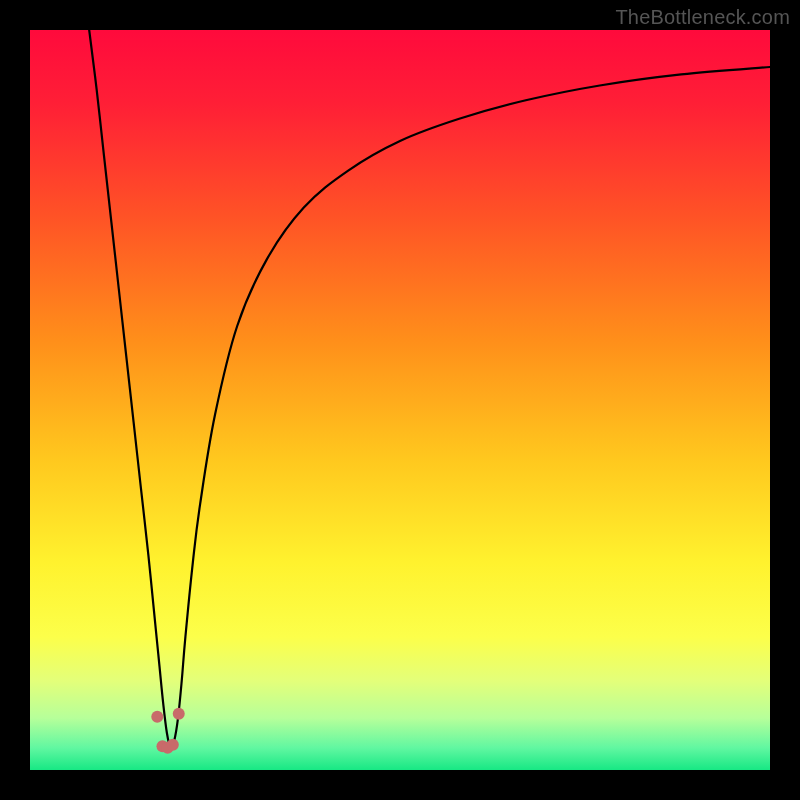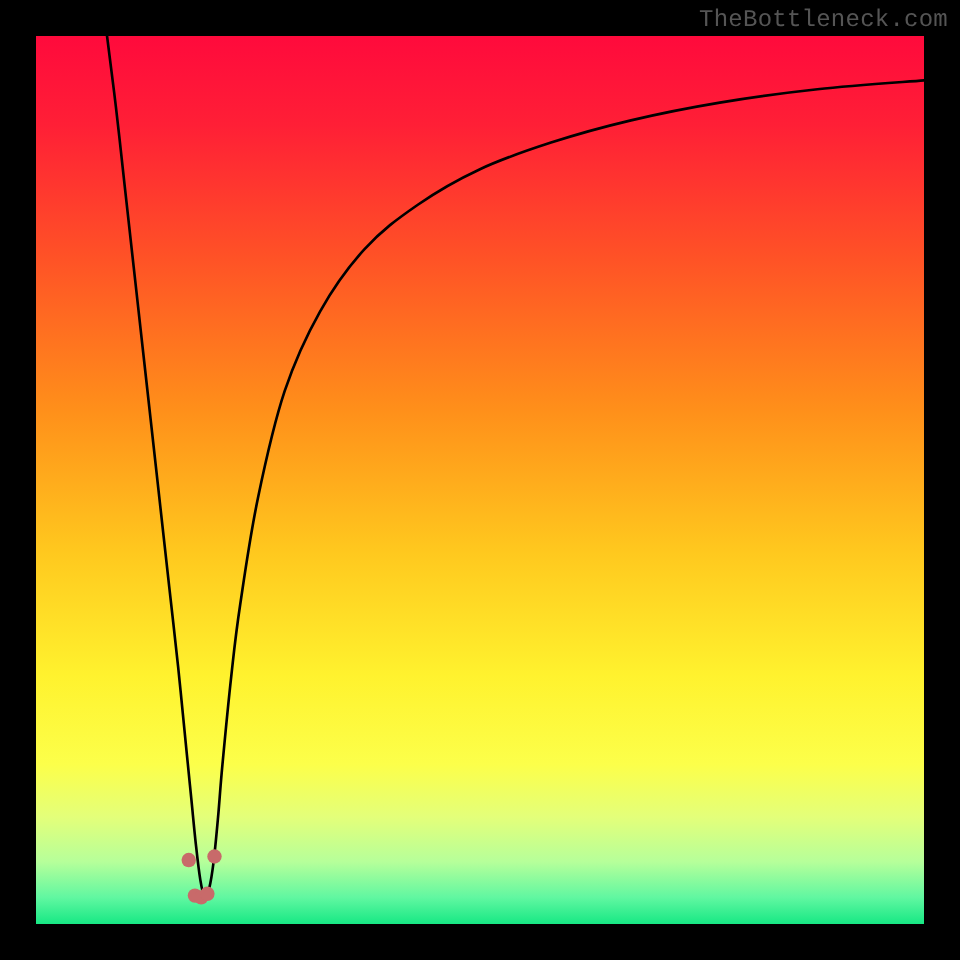--- a/index.html
+++ b/index.html
@@ -11,21 +11,20 @@
     background: #000;
     font-family: Arial, Helvetica, sans-serif;
   }
   .frame {
     position: absolute;
     left: 0;
     top: 0;
     width: 800px;
     height: 676px;
     background: #000;
-    font-family: Liberation Mono, monospace;
   }
   .plot-area {
     position: absolute;
     left: 30px;
     top: 30px;
     width: 740px;
     height: 740px;
     overflow: hidden;
   }
   .gradient {

